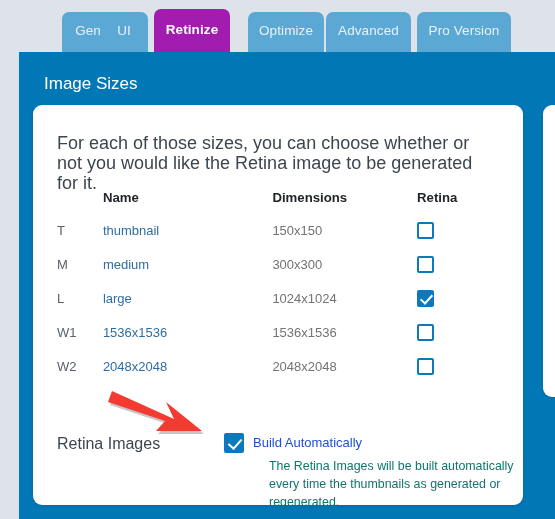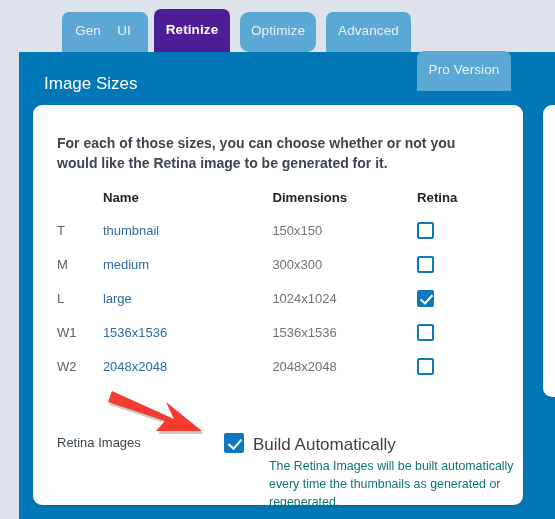--- a/index.html
+++ b/index.html
@@ -33,21 +33,21 @@
     border-radius: 7px 7px 0 0;
     color: #e8f2f8;
     font-size: 13.5px;
     line-height: 38px;
     text-align: center;
     white-space: nowrap;
     box-sizing: border-box;
     letter-spacing: .1px;
   }
   .tab.active {
-    background: #4c1d95;
+    background: #a21caf;
     color: #ffffff;
     font-weight: bold;
     top: 9px;
     height: 43px;
     line-height: 42px;
   }
 
   
   .panel {
     position: absolute;
@@ -90,23 +90,22 @@
     z-index: 2;
     box-shadow: 0 1px 3px rgba(0,0,0,.14);
   }
 
   .intro {
     position: absolute;
     left: 24px;
     top: 28px;
     width: 430px;
     color: #3d4650;
-    font-size: 14px;
+    font-size: 18px;
     line-height: 20px;
-    font-weight: bold;
   }
 
   
   .sizes {
     position: absolute;
     left: 24px;
     top: 85px;
     width: 420px;
     border-collapse: collapse;
   }
@@ -158,21 +157,21 @@
   .retina-row {
     position: absolute;
     left: 24px;
     top: 328px;
     width: 450px;
   }
   .retina-label {
     position: absolute;
     left: 0;
     top: 2px;
-    font-size: 13px;
+    font-size: 16px;
     color: #3d4650;
   }
   .build-chk {
     position: absolute;
     left: 167px;
     top: 0px;
   }
   .build-chk .chk {
     width: 20px;
     height: 20px;
@@ -180,22 +179,22 @@
   .build-chk .chk.on::after {
     left: 5px;
     top: 1px;
     width: 6px;
     height: 11px;
   }
   .build-label {
     position: absolute;
     left: 196px;
     top: 2px;
-    font-size: 17px;
-    color: #404040;
+    font-size: 13px;
+    color: #1d4ed8;
   }
   .build-help {
     position: absolute;
     left: 212px;
     top: 24px;
     width: 275px;
     font-size: 12.4px;
     line-height: 18px;
     color: #0f766e;
   }
@@ -211,23 +210,23 @@
     pointer-events: none;
   }
 </style>
 </head>
 <body>
 
 <div class="tabbar">
     <div class="tab" style="left: 19px; width: 75px; margin-left: 43px;">General</div>
     <div class="tab" style="left: 100px; width: 48px;">UI</div>
     <div class="tab active" style="left: 154px; width: 76px;">Retinize</div>
-    <div class="tab" style="left: 240px; width: 76px; border-radius: 9px;">Optimize</div>
+    <div class="tab" style="left: 248px; width: 76px;">Optimize</div>
     <div class="tab" style="left: 326px; width: 85px;">Advanced</div>
-    <div class="tab" style="left: 417px; width: 94px; margin-top: 39px;">Pro Version</div>
+    <div class="tab" style="left: 417px; width: 94px;">Pro Version</div>
   </div>
 
 <div class="panel"></div>
 <div class="panel-title">Image Sizes</div>
 
 <div class="card-secondary"></div>
 
 <div class="card">
 
   <div class="intro">For each of those sizes, you can choose whether or not you would like the Retina image to be generated for it.</div>

